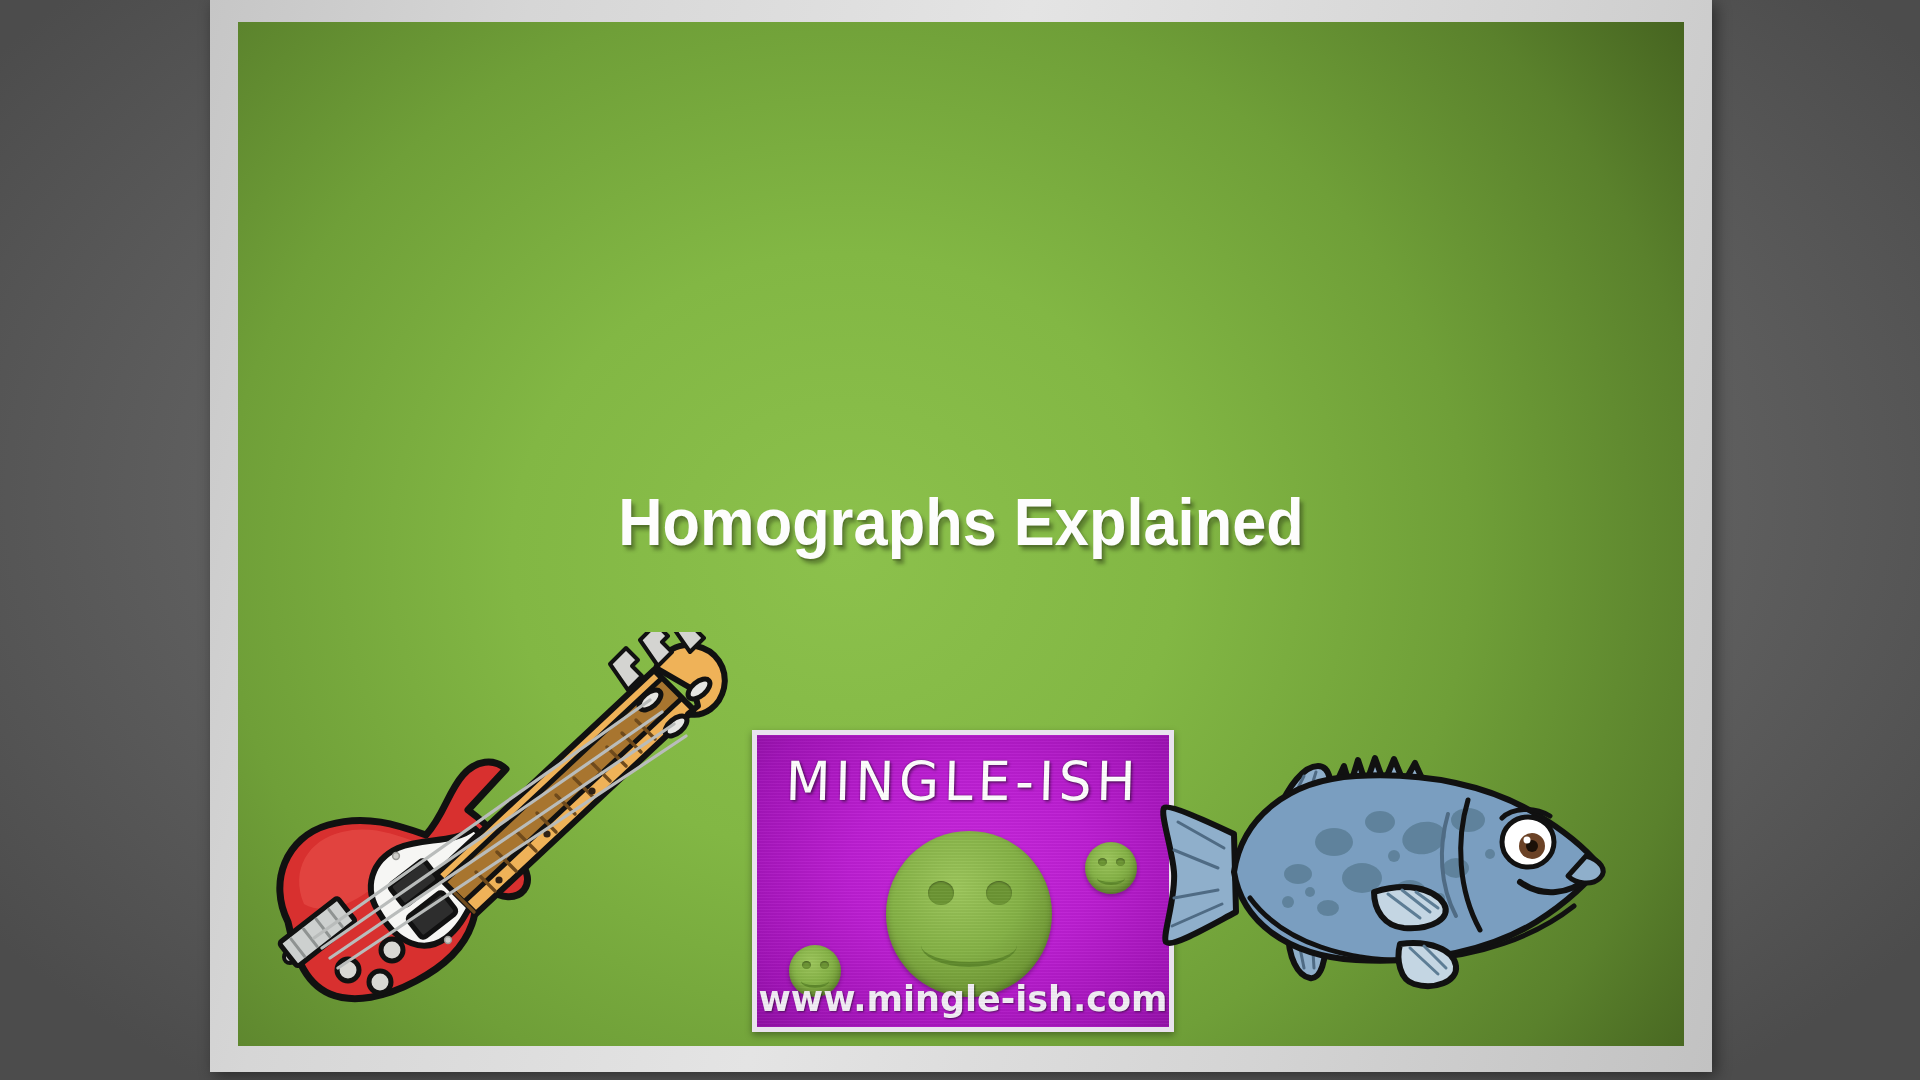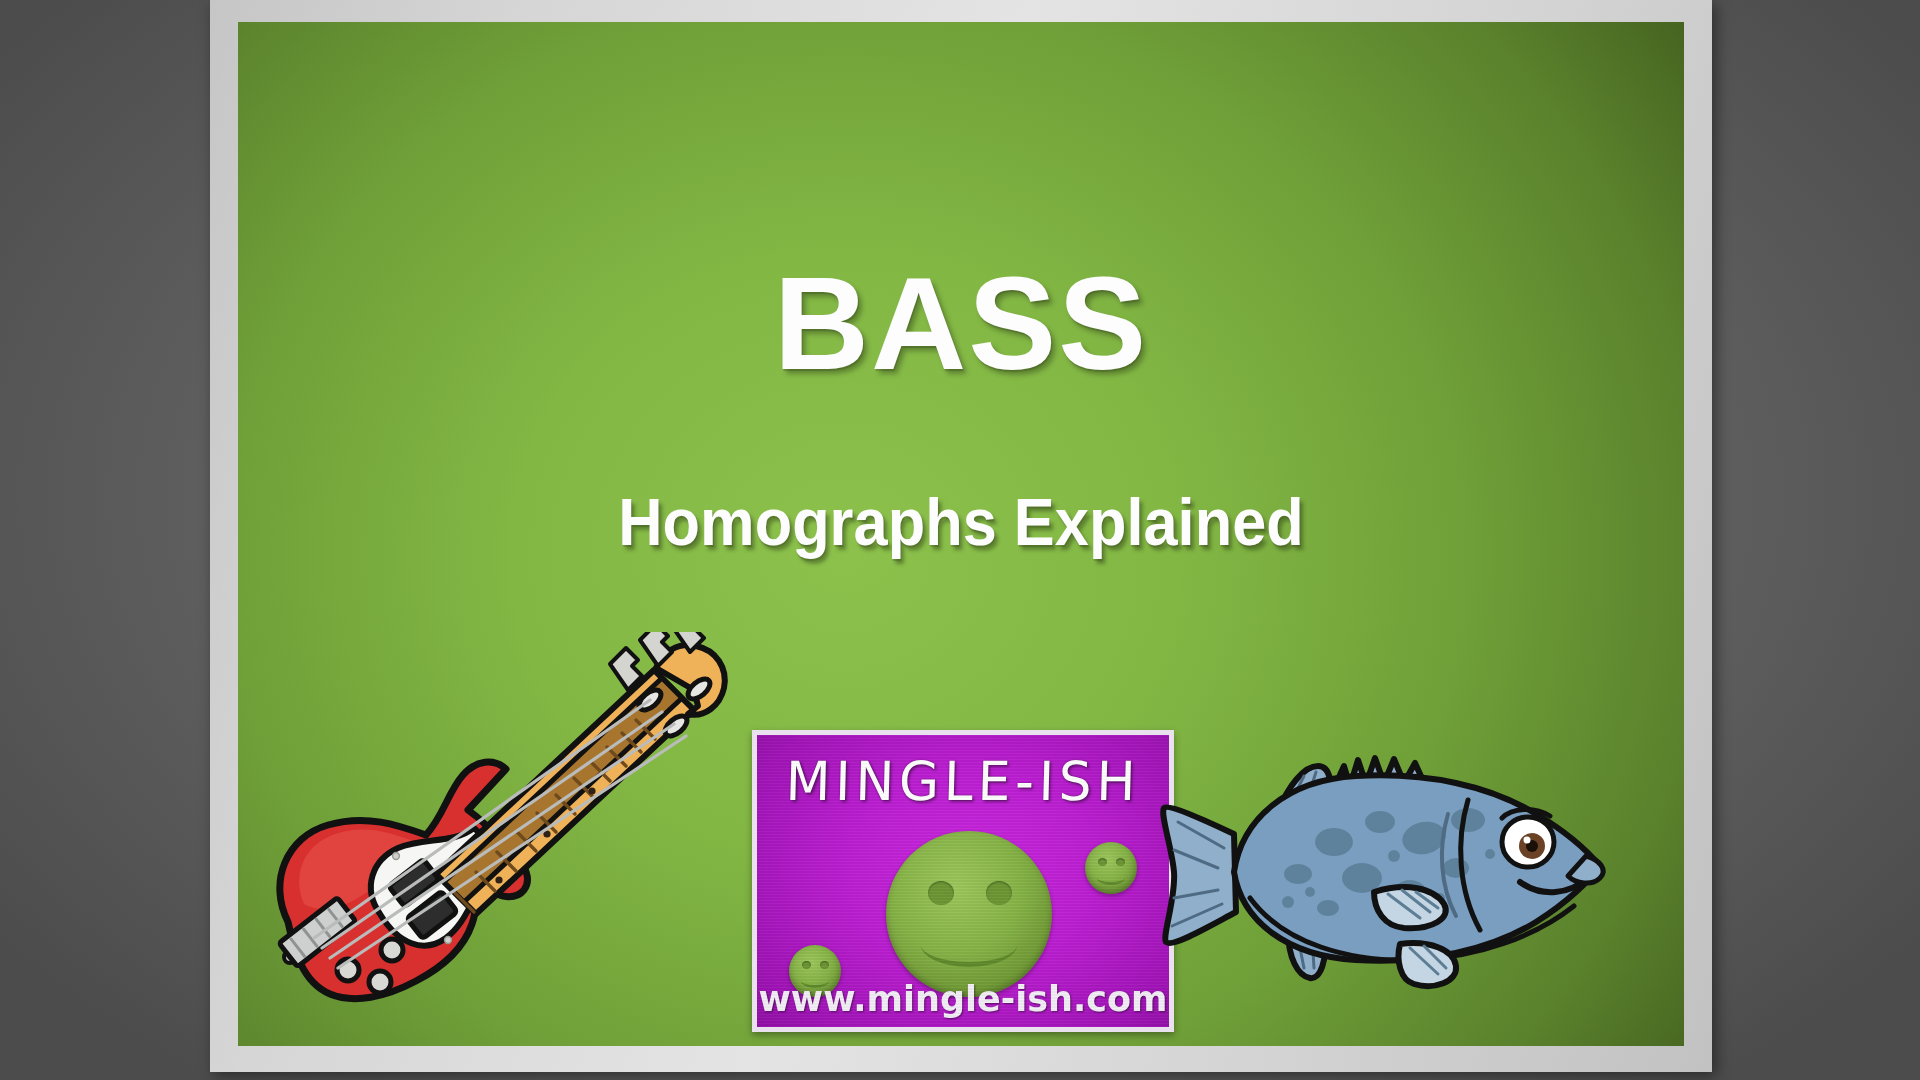--- a/index.html
+++ b/index.html
@@ -140,21 +140,20 @@
   #bass-guitar-art{ position:absolute; left:20px; top:610px; width:500px; height:410px; }
   #bass-fish-art  { position:absolute; left:900px; top:700px; width:480px; height:300px; }
 </style>
 </head>
 <body>
 
 <div id="slide-frame">
 
   <div id="slide-canvas">
 
-    <div class="slide-title">BASS</div>
 
     <div class="slide-subtitle">Homographs Explained</div>
 
     <div id="bass-guitar-art">
       <svg viewBox="0 0 500 410" width="500" height="410">
         <g stroke="#111" stroke-width="7" stroke-linejoin="round" stroke-linecap="round">
 
           <path d="M30 290
                    C10 250 28 205 70 193
                    C108 182 140 193 168 203

